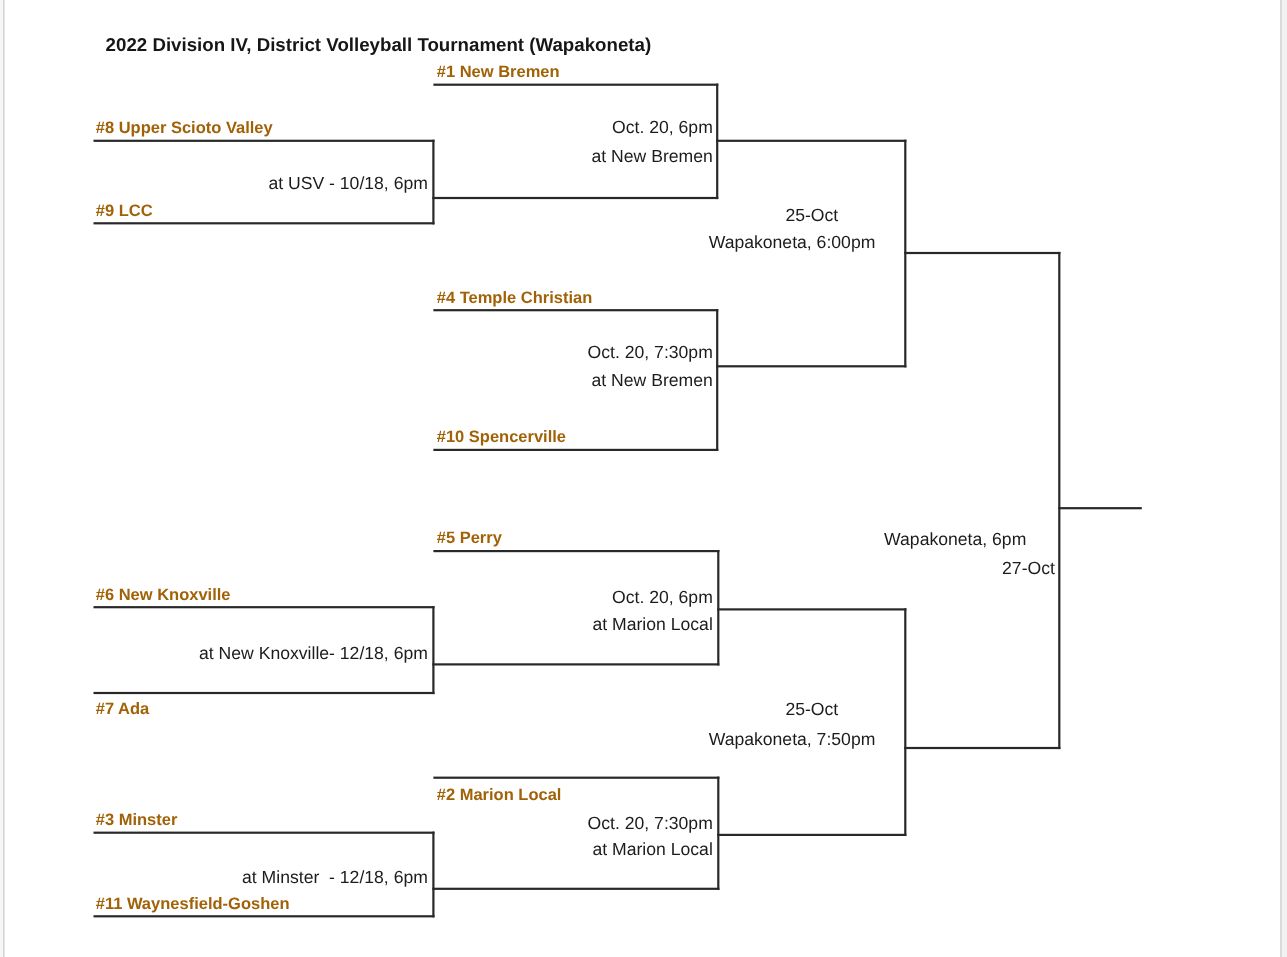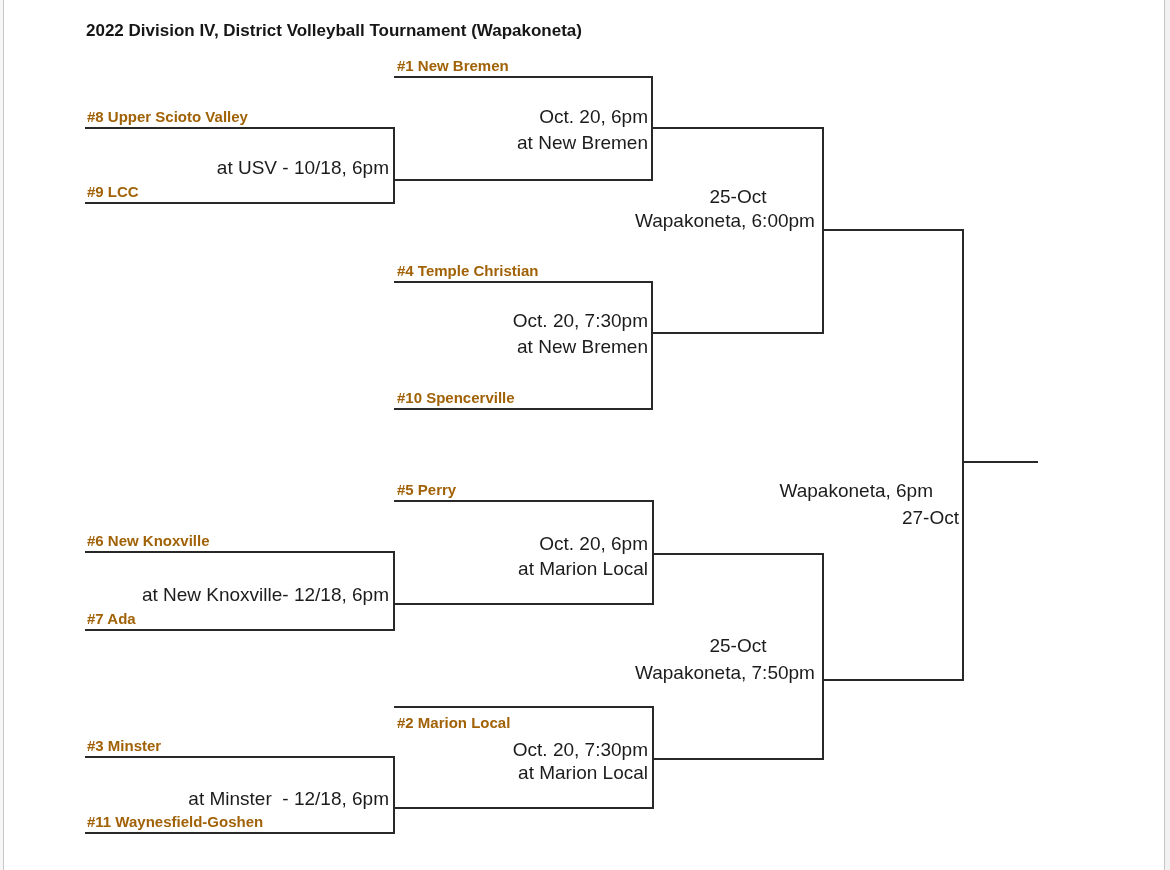--- a/index.html
+++ b/index.html
@@ -14,31 +14,31 @@
   }
   .edge-left {
     position: absolute; left: 0; top: 0; width: 3px; height: 870px;
     background: #f6f6f6; border-right: 1px solid #c9c9c9;
   }
   .edge-right {
     position: absolute; right: 0; top: 0; width: 5px; height: 870px;
     background: #f2f2f2; border-left: 1px solid #c6c6c6;
   }
   .title {
-    position: absolute; left: 86px; top: 21px; margin: 0;
+    position: absolute; left: 86px; top: 21px; margin: 10px;
     font-size: 17px; font-weight: bold; white-space: pre; color: #161616;
   }
   .hl { position: absolute; height: 2px; background: #282828; }
   .vl { position: absolute; width: 2px; background: #282828; }
   .team {
     position: absolute; font-size: 15px; font-weight: bold;
     white-space: pre; line-height: 18px; color: #a16207;
   }
   .sched {
-    position: absolute; font-size: 19px; white-space: pre;
+    position: absolute; font-size: 16px; white-space: pre;
     line-height: 18px; color: #1c1c1c;
   }
   .r { text-align: right; }
   .c { text-align: center; }
 </style>
 </head>
 <body>
 
 <div class="page">
 
@@ -80,21 +80,21 @@
   <div class="vl" style="left:822px;top:553px;height:207px"></div>
   <div class="vl" style="left:962px;top:229px;height:452px"></div>
 
   <div class="team" style="left:397px;top:57px">#1 New Bremen</div>
   <div class="team" style="left:87px;top:108px">#8 Upper Scioto Valley</div>
   <div class="team" style="left:87px;top:183px">#9 LCC</div>
   <div class="team" style="left:397px;top:262px">#4 Temple Christian</div>
   <div class="team" style="left:397px;top:389px">#10 Spencerville</div>
   <div class="team" style="left:397px;top:481px">#5 Perry</div>
   <div class="team" style="left:87px;top:532px">#6 New Knoxville</div>
-  <div class="team" style="left:87px;top:610px">#7 Ada</div>
+  <div class="team" style="left:87px;top:636px">#7 Ada</div>
   <div class="team" style="left:397px;top:714px">#2 Marion Local</div>
   <div class="team" style="left:87px;top:737px">#3 Minster</div>
   <div class="team" style="left:87px;top:813px">#11 Waynesfield-Goshen</div>
 
   <div class="sched r" style="right:781px;top:159px">at USV - 10/18, 6pm</div>
   <div class="sched r" style="right:781px;top:586px">at New Knoxville- 12/18, 6pm</div>
   <div class="sched r" style="right:781px;top:790px">at Minster  - 12/18, 6pm</div>
 
   <div class="sched r" style="right:522px;top:108px">Oct. 20, 6pm</div>
   <div class="sched r" style="right:522px;top:134px">at New Bremen</div>

